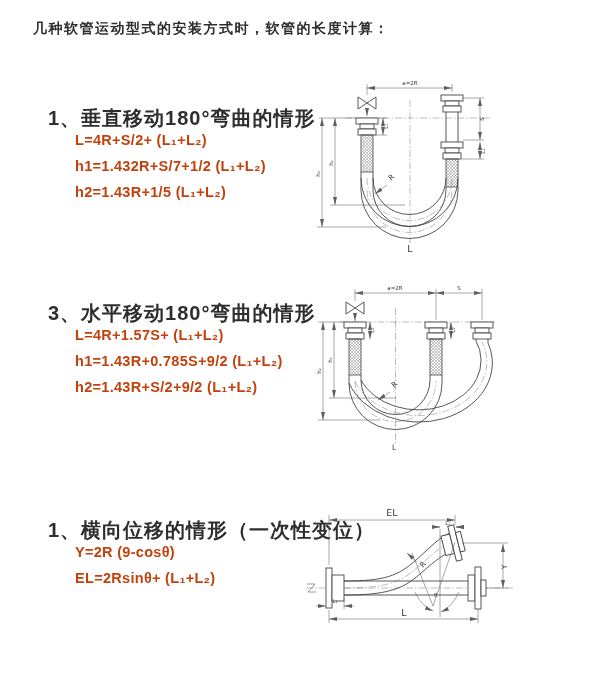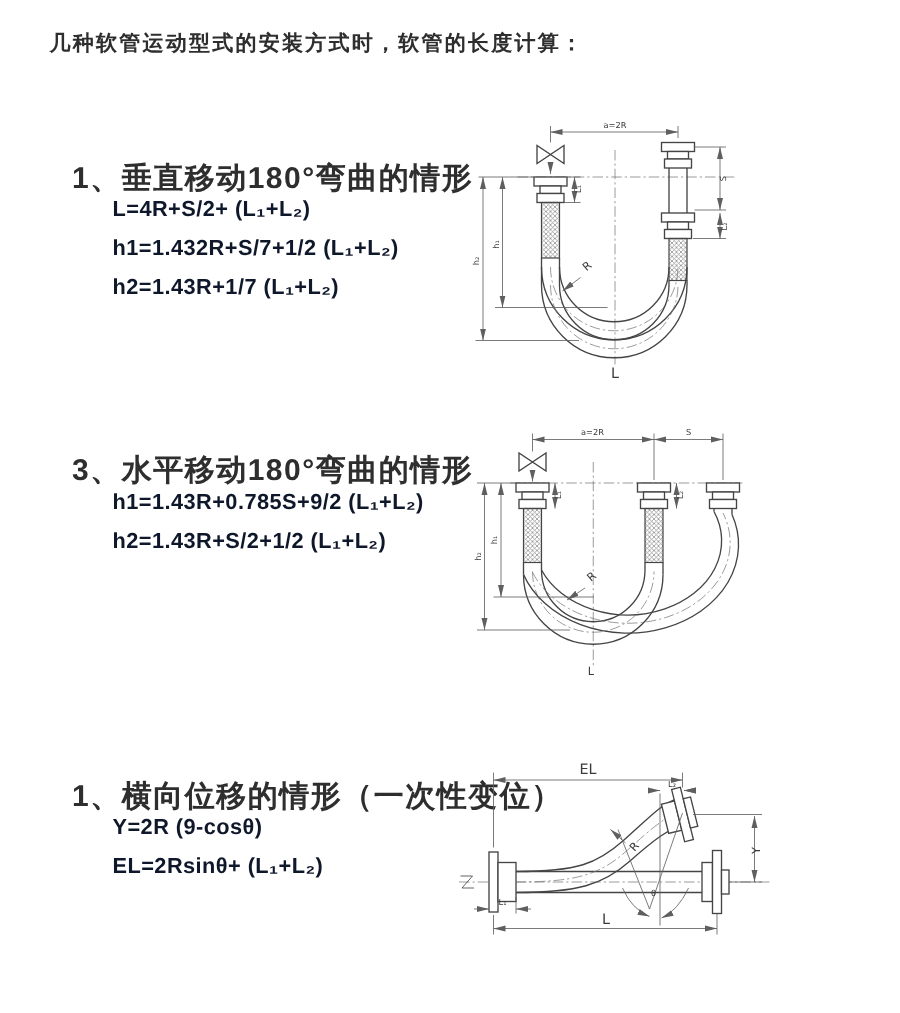--- a/index.html
+++ b/index.html
@@ -2,21 +2,21 @@
 <html><head>
 <meta charset="utf-8">
 <style>
   html,body{margin:0;padding:0;background:#ffffff;}
   .page{position:relative;width:536px;height:675px;background:#fff;overflow:hidden;
         font-family:"Liberation Sans","DejaVu Sans",sans-serif;color:#2e2e2e;padding-left:40px;}
   .title{position:absolute;left:33px;top:20px;font-size:14px;font-weight:600;letter-spacing:1.5px;}
   .sec{position:absolute;left:48px;}
   .s1{top:105px;} .s2{top:300px;} .s3{top:517px;}
   .heading{font-size:20px;font-weight:600;letter-spacing:1px;height:22px;}
-  .formula{font-size:14.5px;font-weight:600;letter-spacing:.3px;line-height:26px;margin-left:27px;white-space:nowrap;color:#0f172a;}
+  .formula{font-size:14.5px;font-weight:600;letter-spacing:.3px;line-height:26px;margin-left:27px;white-space:nowrap;color:#c2410c;}
   .diag{position:absolute;}
   .d1{left:310px;top:75px;width:230px;height:180px;}
   .d2{left:310px;top:280px;width:230px;height:185px;}
   .d3{left:300px;top:495px;width:265px;height:160px;}
   svg .dr{stroke:#454545;stroke-width:.9;fill:none;}
   svg .drf{stroke:#454545;stroke-width:.9;fill:#ffffff;}
   svg .thin{stroke-width:.55;}
   svg .ext{stroke:#5f5f5f;stroke-width:.55;fill:none;}
   svg .cl{stroke:#7a7a7a;stroke-width:.5;fill:none;stroke-dasharray:7 2 1.5 2;}
   svg .braid{stroke:#454545;stroke-width:.8;}
@@ -27,21 +27,21 @@
 <body>
 
 <div class="page">
 
   <div class="title">几种软管运动型式的安装方式时，软管的长度计算：</div>
 
   <section class="sec s1">
     <div class="heading">1、垂直移动180°弯曲的情形</div>
     <div class="formula">L=4R+S/2+ (L₁+L₂)</div>
     <div class="formula">h1=1.432R+S/7+1/2 (L₁+L₂)</div>
-    <div class="formula">h2=1.43R+1/7 (L₁+L₂)</div>
+    <div class="formula">h2=1.43R+1/5 (L₁+L₂)</div>
   </section>
 
   <svg class="diag d1" viewBox="0 0 230 180">
     <defs>
       <marker id="arr1" viewBox="0 0 8 5" refX="8" refY="2.5" markerWidth="8" markerHeight="5" markerUnits="userSpaceOnUse" orient="auto-start-reverse">
         <path d="M0,0.5 L8,2.5 L0,4.5 Z" fill="#5f5f5f"></path>
       </marker>
       <pattern id="hatch1" width="3" height="3" patternUnits="userSpaceOnUse">
         <path d="M0,0 L3,3 M3,0 L0,3" stroke="#8c8c8c" stroke-width="0.5"></path>
       </pattern>
@@ -107,22 +107,23 @@
     <text class="t5" transform="rotate(-90 9.5 99)" x="9.5" y="99" text-anchor="middle">h₂</text>
 
     <line class="ext" x1="77" y1="110" x2="65" y2="119" marker-end="url(#arr1)"></line>
     <text class="t7" transform="rotate(-40 81 106)" x="81" y="106">R</text>
 
     <text class="t9" x="100" y="177" text-anchor="middle">L</text>
   </svg>
 
   <section class="sec s2">
     <div class="heading">3、水平移动180°弯曲的情形</div>
+    <div class="formula">L=4R+1.57S+ (L₁+L₂)</div>
     <div class="formula">h1=1.43R+0.785S+9/2 (L₁+L₂)</div>
-    <div class="formula">h2=1.43R+S/2+1/2 (L₁+L₂)</div>
+    <div class="formula">h2=1.43R+S/2+9/2 (L₁+L₂)</div>
   </section>
 
   <svg class="diag d2" viewBox="0 0 230 185">
     <defs>
       <marker id="arr2" viewBox="0 0 8 5" refX="8" refY="2.5" markerWidth="8" markerHeight="5" markerUnits="userSpaceOnUse" orient="auto-start-reverse">
         <path d="M0,0.5 L8,2.5 L0,4.5 Z" fill="#5f5f5f"></path>
       </marker>
       <pattern id="hatch2" width="3" height="3" patternUnits="userSpaceOnUse">
         <path d="M0,0 L3,3 M3,0 L0,3" stroke="#8c8c8c" stroke-width="0.5"></path>
       </pattern>

